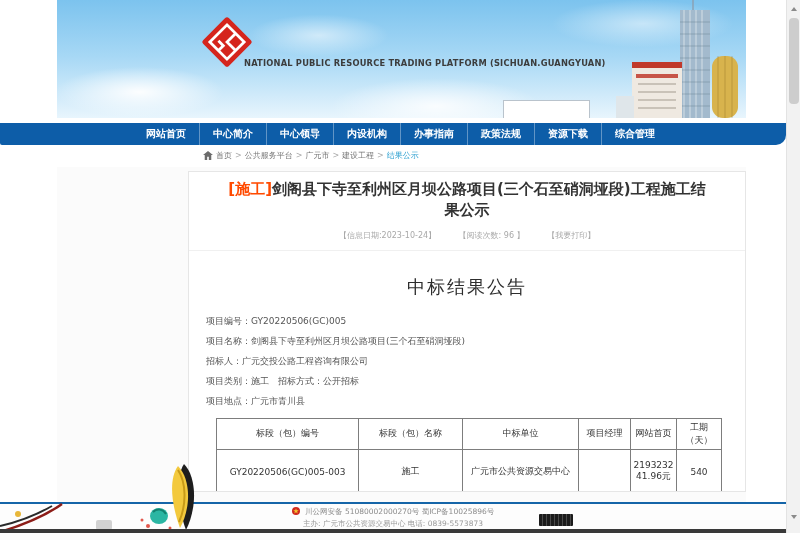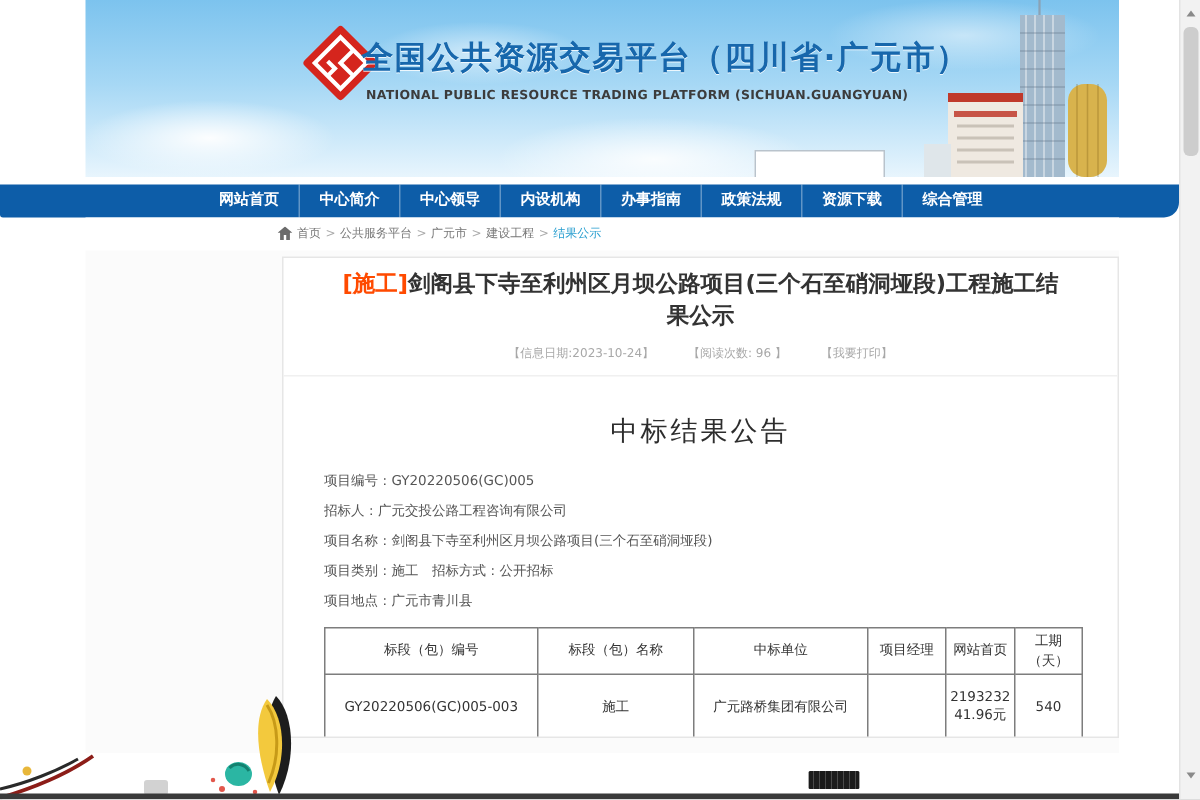--- a/index.html
+++ b/index.html
@@ -22,38 +22,38 @@
   .search input::placeholder{color:#9aa2a9;}
   .search .mag{width:14px;height:14px;flex:0 0 auto;cursor:pointer;margin-right:1px;}
 
   
   .navbar{position:absolute;left:0;top:123px;width:786px;height:22px;background:#0d5da8;border-radius:0 0 10px 2px;}
   .nav-list{position:absolute;left:133px;top:0;height:22px;display:flex;align-items:center;}
   .nav-item{padding:0 13px;font-size:10px;font-weight:bold;color:#ffffff;line-height:22px;cursor:pointer;white-space:nowrap;border-right:1px solid rgba(255,255,255,.35);}
   .nav-item:last-child{border-right:none;}
 
   
-  .crumbbar{position:absolute;left:57px;top:145px;width:689px;height:22px;background:#ffffff;}
+  .crumbbar{position:absolute;left:75px;top:145px;width:689px;height:22px;background:#ffffff;}
   .crumbs{position:absolute;left:128px;top:5px;display:flex;align-items:center;font-size:8px;color:#777;white-space:nowrap;}
   .crumbs .home{width:10px;height:9px;margin-right:3px;}
   .crumb{cursor:pointer;}
   .crumb-sep{margin:0 3px;color:#aaa;}
   .crumb.last{color:#2a9fd0;}
 
   
   .content-bg{position:absolute;left:57px;top:167px;width:689px;height:335px;background:#fbfbfb;}
   .panel{position:absolute;left:188px;top:171px;width:558px;height:321px;background:#ffffff;border:1px solid #e6e6e6;box-sizing:border-box;overflow:hidden;}
   .art-title{padding:7px 34px 0;text-align:center;font-size:15px;font-weight:bold;color:#333;line-height:1.42;}
   .art-title .tag{color:#ff4a00;}
   .meta{margin-top:8px;text-align:center;font-size:8px;color:#a8a8a8;}
   .meta span{margin:0 10px;}
   .meta .print{cursor:pointer;}
   .meta-divider{border-bottom:1px solid #f0f0f0;margin-top:9px;}
   .ann-title{margin-top:24px;text-align:center;font-family:"Liberation Serif","DejaVu Serif",serif;font-size:18px;color:#2d2d2d;letter-spacing:2px;}
-  .info{margin:12px 0 0 27px;}
+  .info{margin:12px 0 0 17px;}
   .info div{font-size:9px;color:#555;line-height:20px;}
   .award-table{margin:7px 0 0 27px;width:505px;border-collapse:collapse;table-layout:fixed;}
   .award-table th,.award-table td{border:1px solid #7d7d7d;font-size:9px;color:#333;text-align:center;padding:2px;word-break:break-all;}
   .award-table th{font-weight:normal;height:26px;}
   .award-table td{height:40px;}
   .times{position:relative;margin-top:9px;height:12px;font-size:9px;color:#555;}
   .times .t1{position:absolute;left:27px;}
   .times .t2{position:absolute;left:244px;}
 
   
@@ -86,21 +86,20 @@
 
   <div class="banner">
     <svg class="logo" viewBox="0 0 60 60">
       <g transform="rotate(45 30 30)">
         <rect x="9" y="9" width="42" height="42" rx="3" fill="#d5251d"></rect>
         <rect x="16" y="16" width="28" height="28" fill="none" stroke="#ffffff" stroke-width="3.2"></rect>
         <path d="M30 16 L30 30 L44 30" fill="none" stroke="#ffffff" stroke-width="3.2"></path>
         <path d="M30 44 L30 36 L22 36" fill="none" stroke="#ffffff" stroke-width="3.2"></path>
       </g>
     </svg>
-    <div class="title-cn">全国公共资源交易平台（四川省·广元市）</div>
     <div class="title-en">NATIONAL PUBLIC RESOURCE TRADING PLATFORM (SICHUAN.GUANGYUAN)</div>
 
     <svg class="buildings" viewBox="0 0 150 118">
       <line x1="97" y1="0" x2="97" y2="12" stroke="#8ba2b5" stroke-width="1.5"></line>
       <rect x="84" y="10" width="30" height="108" fill="#a3bacd"></rect>
       <path d="M88 10 V118 M94 10 V118 M100 10 V118 M106 10 V118" stroke="rgba(255,255,255,.55)" stroke-width="1"></path>
       <path d="M84 22 H114 M84 34 H114 M84 46 H114 M84 58 H114 M84 70 H114 M84 82 H114 M84 94 H114 M84 106 H114" stroke="rgba(90,110,130,.35)" stroke-width="1"></path>
       <rect x="36" y="62" width="50" height="56" fill="#efe9e1"></rect>
       <rect x="36" y="62" width="50" height="6" fill="#c0392b"></rect>
       <rect x="40" y="74" width="42" height="4" fill="#c0392b" opacity=".85"></rect>
@@ -158,22 +157,22 @@
       <span>【信息日期:2023-10-24】</span>
       <span>【阅读次数: 96 】</span>
       <span class="print">【我要打印】</span>
     </div>
     <div class="meta-divider"></div>
 
     <div class="ann-title">中标结果公告</div>
 
     <div class="info">
       <div>项目编号：GY20220506(GC)005</div>
+      <div>项目名称：剑阁县下寺至利州区月坝公路项目(三个石至硝洞垭段)</div>
       <div>招标人：广元交投公路工程咨询有限公司</div>
-      <div>项目名称：剑阁县下寺至利州区月坝公路项目(三个石至硝洞垭段)</div>
       <div>项目类别：施工　招标方式：公开招标</div>
       <div>项目地点：广元市青川县</div>
     </div>
 
     <table class="award-table">
       <colgroup>
         <col style="width:142px">
           <col style="width:104px">
           <col style="width:116px">
         <col style="width:52px">
@@ -187,35 +186,45 @@
           <th>中标单位</th>
           <th>项目经理</th>
           <th>网站首页</th>
           <th>工期（天）</th>
         </tr>
       </thead>
       <tbody>
         <tr>
           <td>GY20220506(GC)005-003</td>
           <td>施工</td>
-          <td>广元路桥集团有限公司</td>
+          <td>广元市公共资源交易中心</td>
           <td></td>
           <td>219323241.96元</td>
           <td>540</td>
         </tr>
       </tbody>
     </table>
 
     <div class="times">
       <span class="t1">公告开始时间:2023年10月25日</span>
       <span class="t2">公告结束时间:2023年10月27日</span>
     </div>
 
   </div>
 
+  <div class="footer">
+    <div class="l1">
+      <svg class="emblem" viewBox="0 0 10 10">
+        <circle cx="5" cy="5" r="5" fill="#d0281e"></circle>
+        <polygon points="5,1.6 5.9,4.1 8.5,4.1 6.4,5.7 7.2,8.2 5,6.7 2.8,8.2 3.6,5.7 1.5,4.1 4.1,4.1" fill="#f4c430"></polygon>
+      </svg>
+      <span>川公网安备 51080002000270号 蜀ICP备10025896号</span>
+    </div>
+    <div class="l2">主办: 广元市公共资源交易中心 电话: 0839-5573873</div>
+  </div>
   <div class="seal"></div>
 
   <svg class="boat" viewBox="0 0 88 71">
     <path d="M58 2 C70 14 72 44 60 68 C52 46 48 18 58 2 Z" fill="#1d1d1d"></path>
     <path d="M52 4 C64 16 66 44 54 66 C46 44 42 18 52 4 Z" fill="#f3c93d"></path>
     <path d="M52 8 C60 20 61 42 53 60" fill="none" stroke="#c79a18" stroke-width="2"></path>
     <ellipse cx="33" cy="54" rx="9" ry="8" fill="#2bb6a3"></ellipse>
     <path d="M27 50 C31 46 37 47 40 52" fill="none" stroke="#13816f" stroke-width="2"></path>
     <circle cx="22" cy="64" r="2" fill="#e2574c"></circle>
     <circle cx="16" cy="58" r="1.5" fill="#e2574c"></circle>

